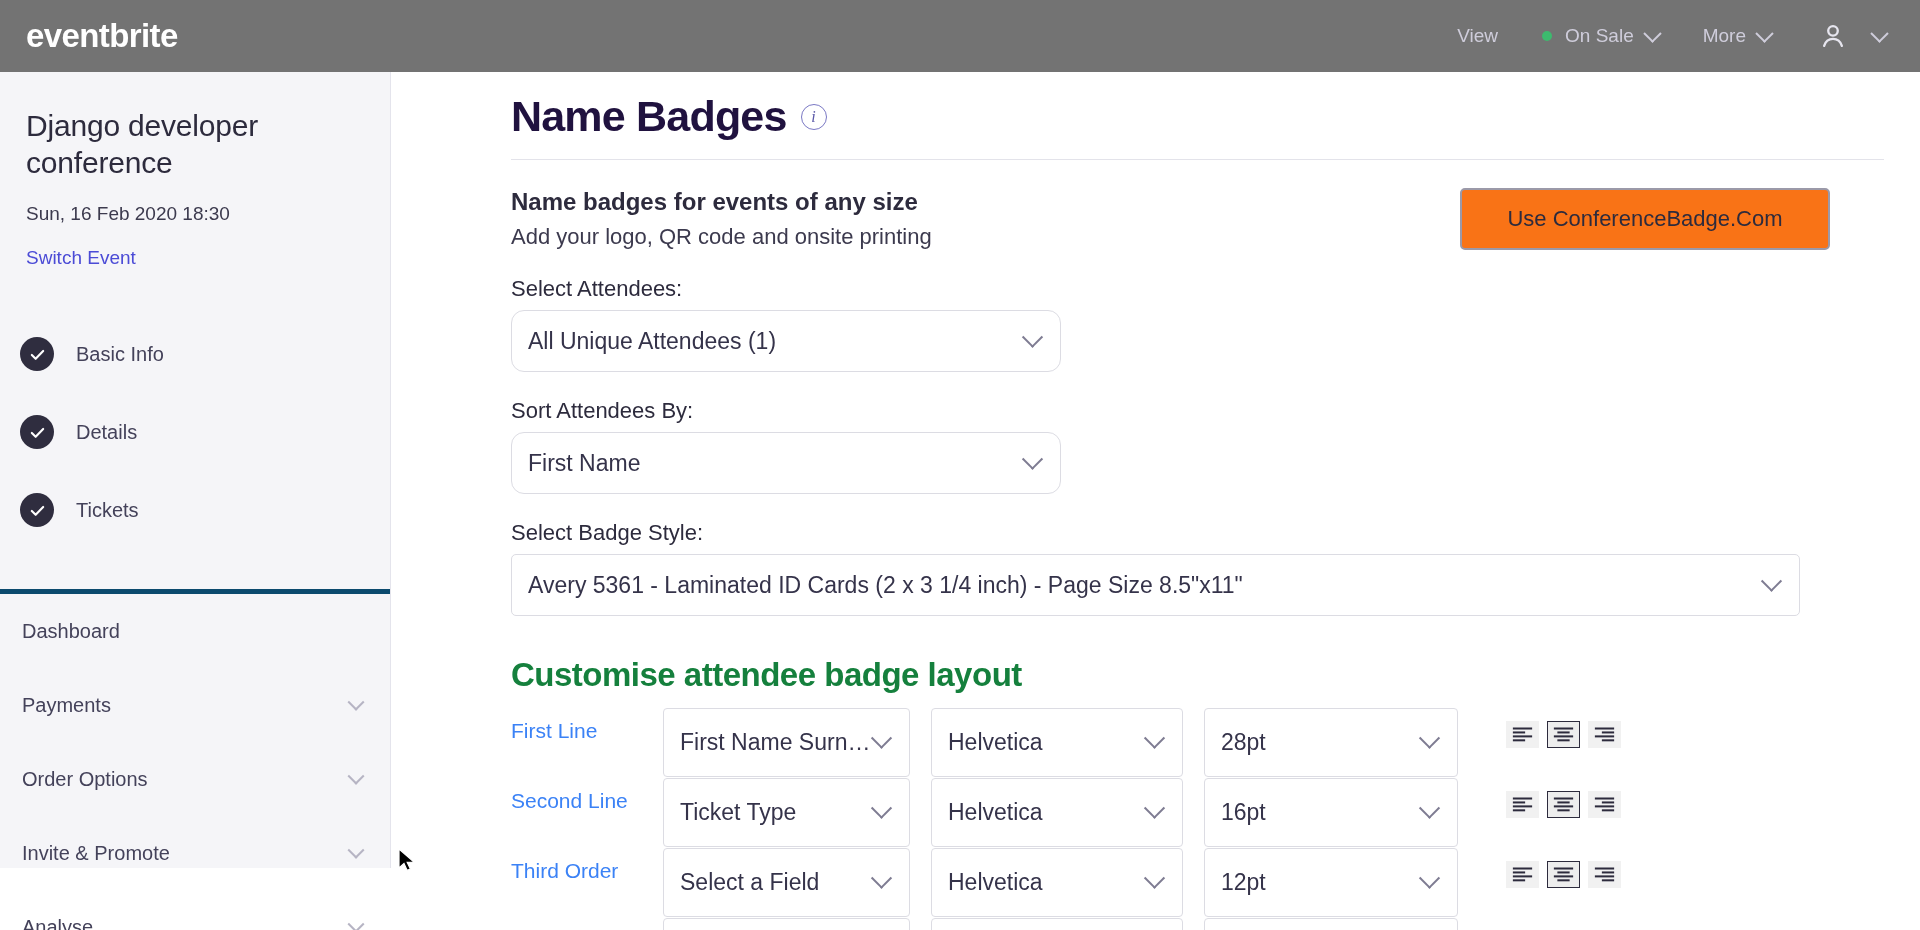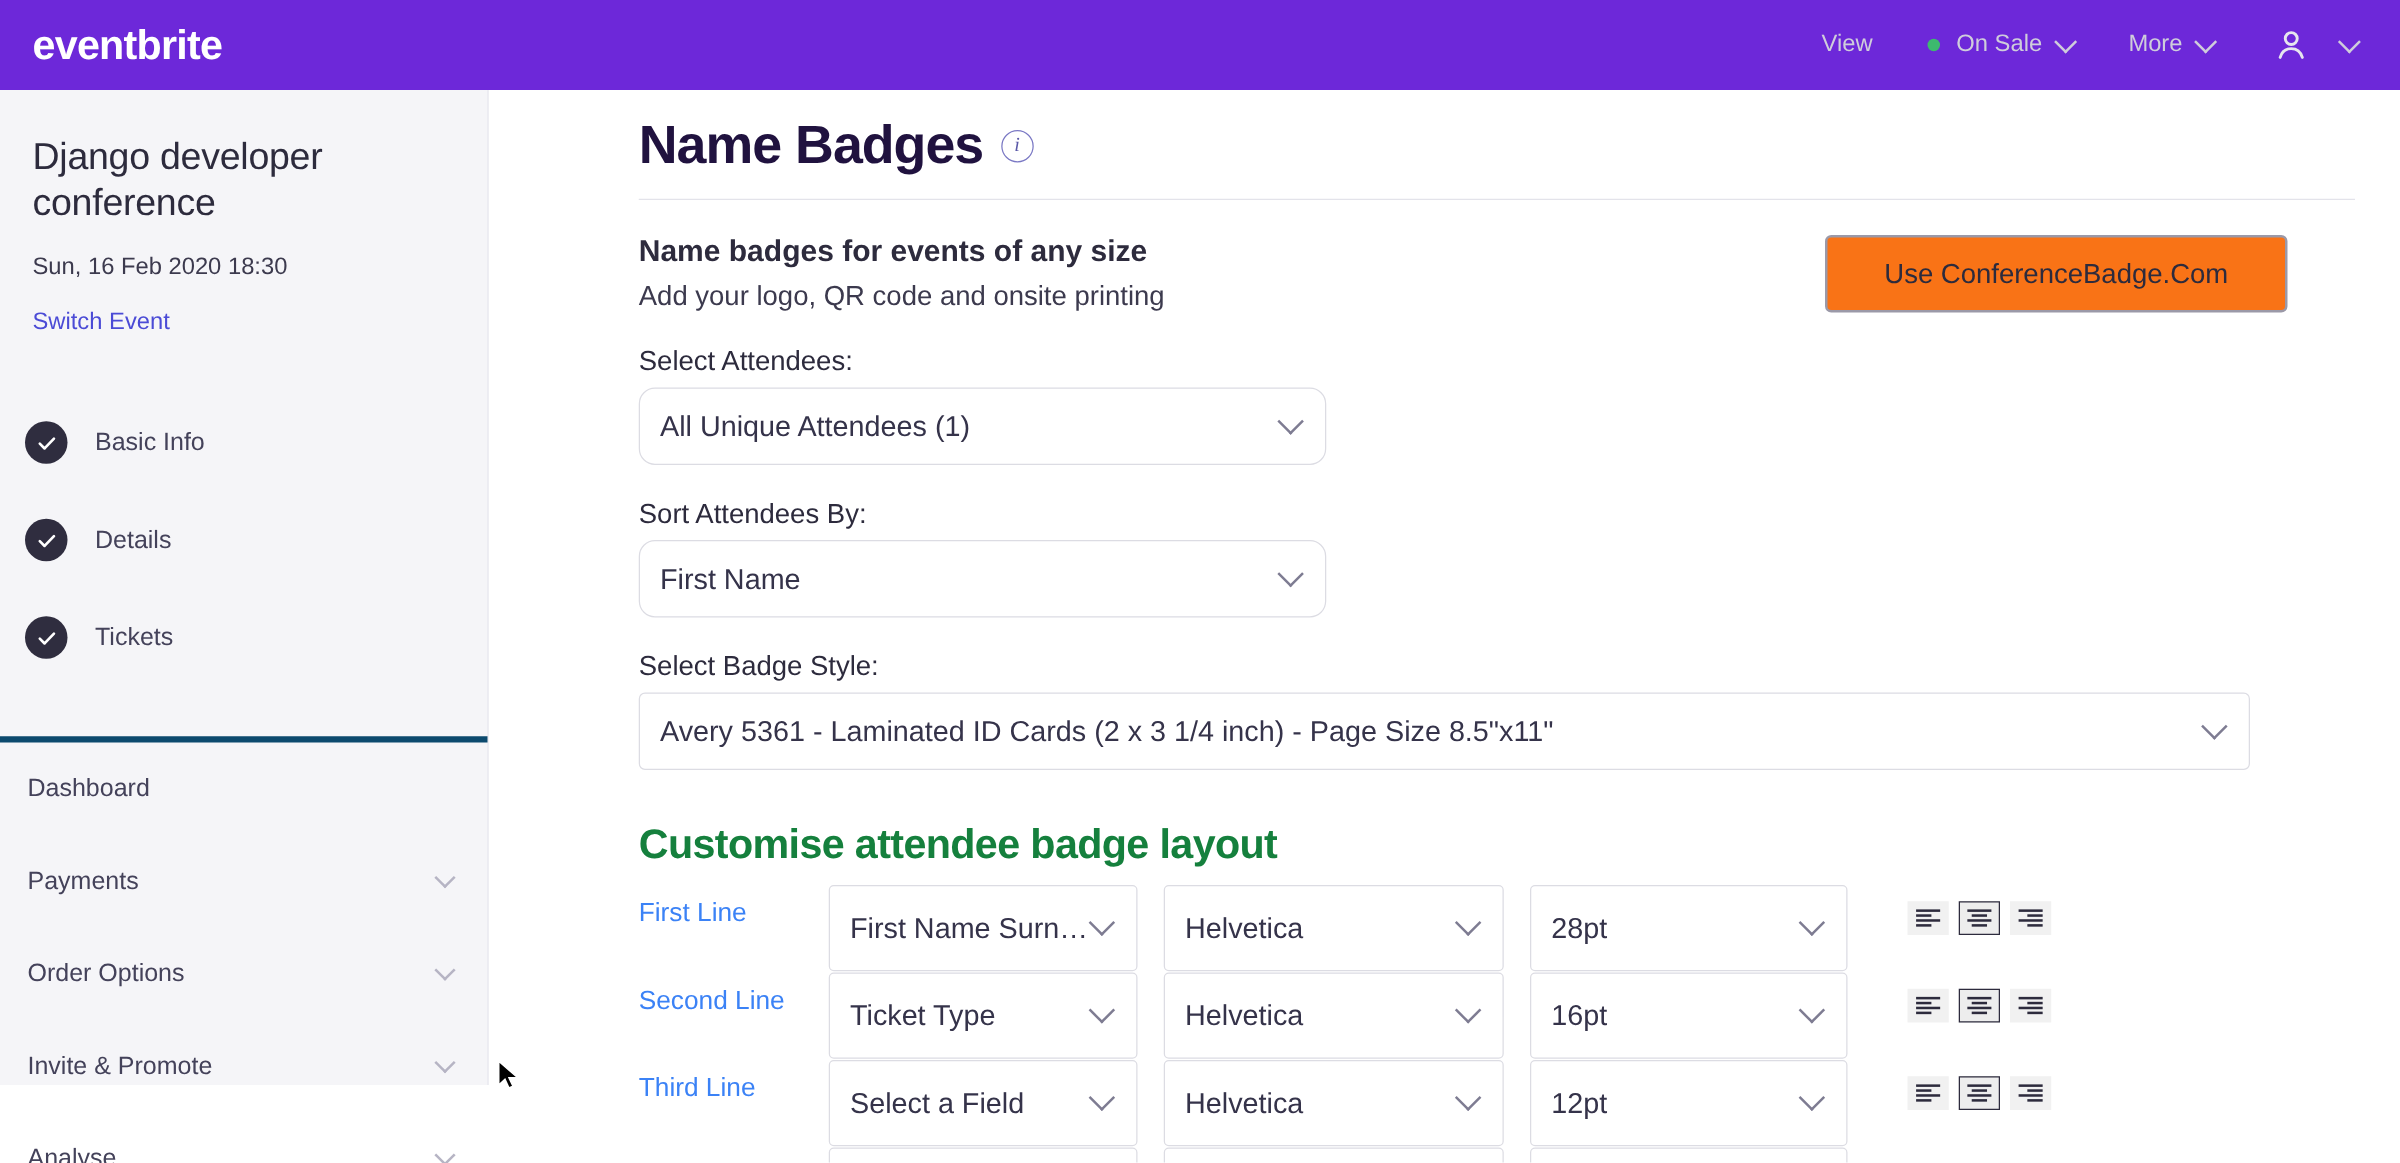--- a/index.html
+++ b/index.html
@@ -7,21 +7,21 @@
     width: 1920px; height: 930px;
     overflow: hidden;
     font-family: "Liberation Sans", sans-serif;
     background: #ffffff;
   }
 
   
   .topbar {
     position: absolute; top: 0; left: 0;
     width: 1920px; height: 72px;
-    background: #6d28d9;
+    background: #737373;
     display: flex; align-items: center;
   }
   .brand {
     margin-left: 26px;
     color: #ffffff;
     font-size: 33px;
     font-weight: 700;
     letter-spacing: -0.6px;
   }
   .topnav {
@@ -205,21 +205,21 @@
   }
   .row-label {
     width: 152px;
     font-size: 21px;
     color: #3b82f6;
     padding-top: 10px;
     line-height: 1.25;
   }
   .cell { margin-right: 21px; }
   .cell-field { width: 247px; }
-  .cell-font  { width: 272px; }
+  .cell-font  { width: 252px; }
   .cell-size  { width: 254px; }
   .cell .select-box { height: 69px; border-radius: 4px; }
   .align-group {
     display: flex; align-items: center;
     margin-left: 27px; padding-top: 13px;
   }
   .align-btn {
     width: 33px; height: 27px;
     background: #f1f1f1;
     margin-right: 8px;
@@ -455,21 +455,21 @@
             <rect x="1" y="1" width="22" height="2.3" fill="#2d2b3d"></rect>
             <rect x="9" y="5.5" width="14" height="2.3" fill="#2d2b3d"></rect>
             <rect x="1" y="10" width="22" height="2.3" fill="#2d2b3d"></rect>
             <rect x="9" y="14.5" width="14" height="2.3" fill="#2d2b3d"></rect>
           </svg>
         </div>
       </div>
     </div>
 
     <div class="layout-row">
-      <div class="row-label">Third Line</div>
+      <div class="row-label">Third Order</div>
       <div class="cell cell-field">
         <div class="select-box">
           <span class="val">Select a Field</span>
           <span class="select-caret"></span>
         </div>
       </div>
       <div class="cell cell-font">
         <div class="select-box">
           <span class="val">Helvetica</span>
           <span class="select-caret"></span>

